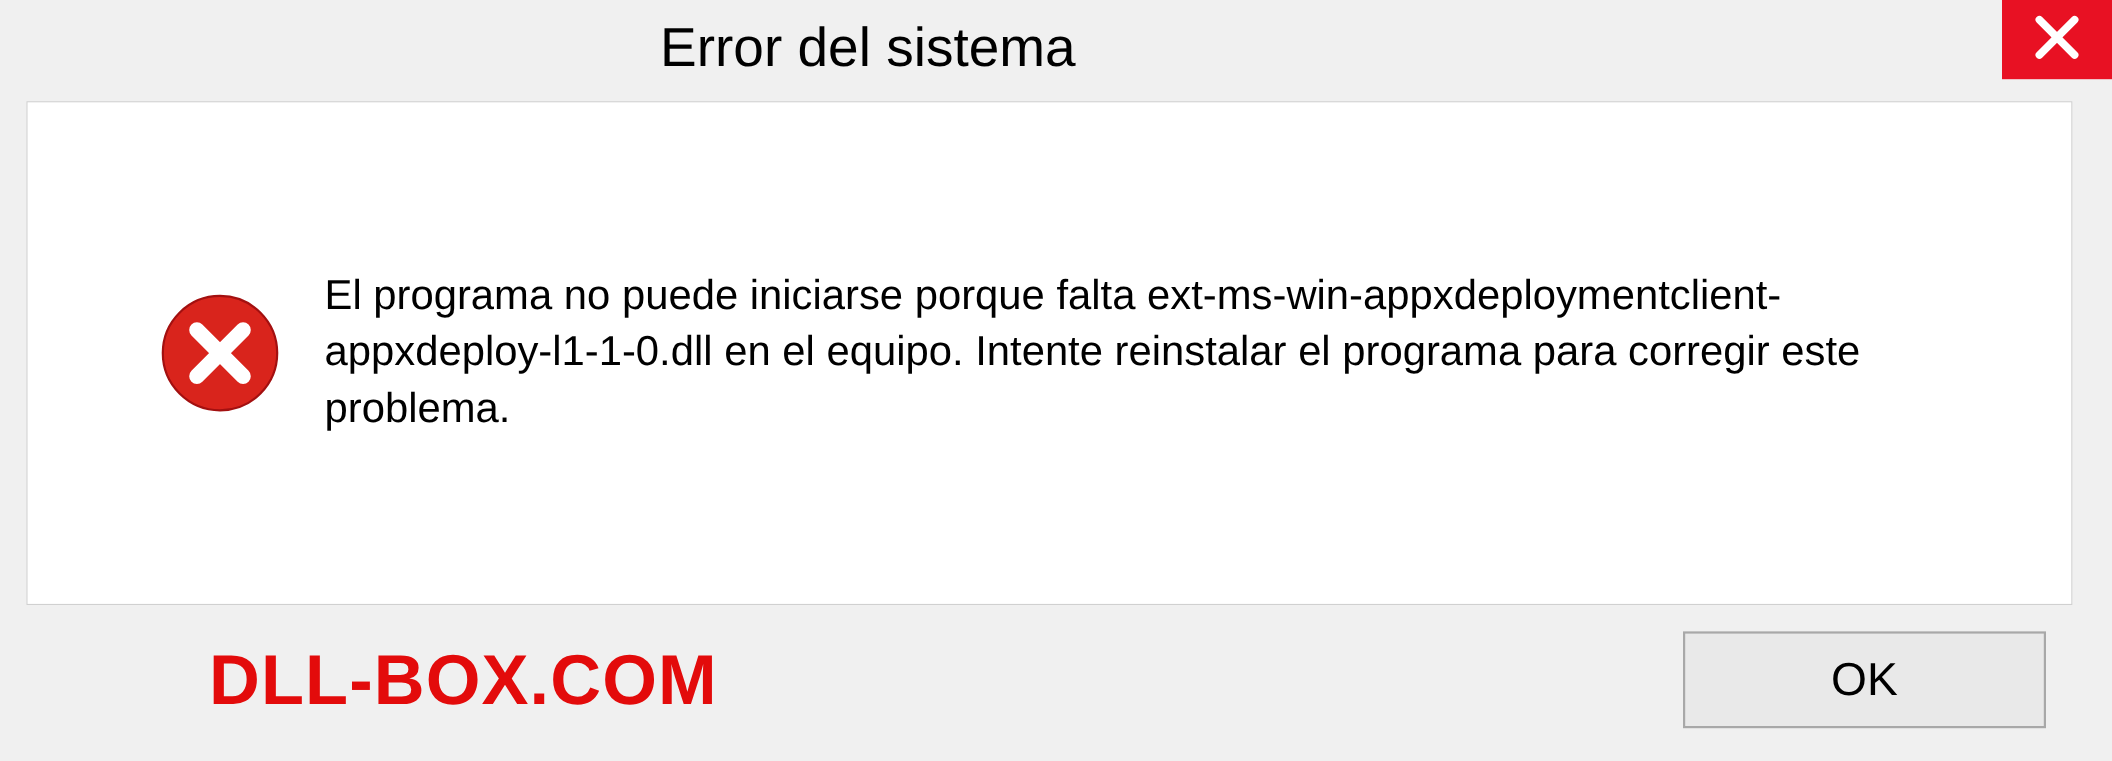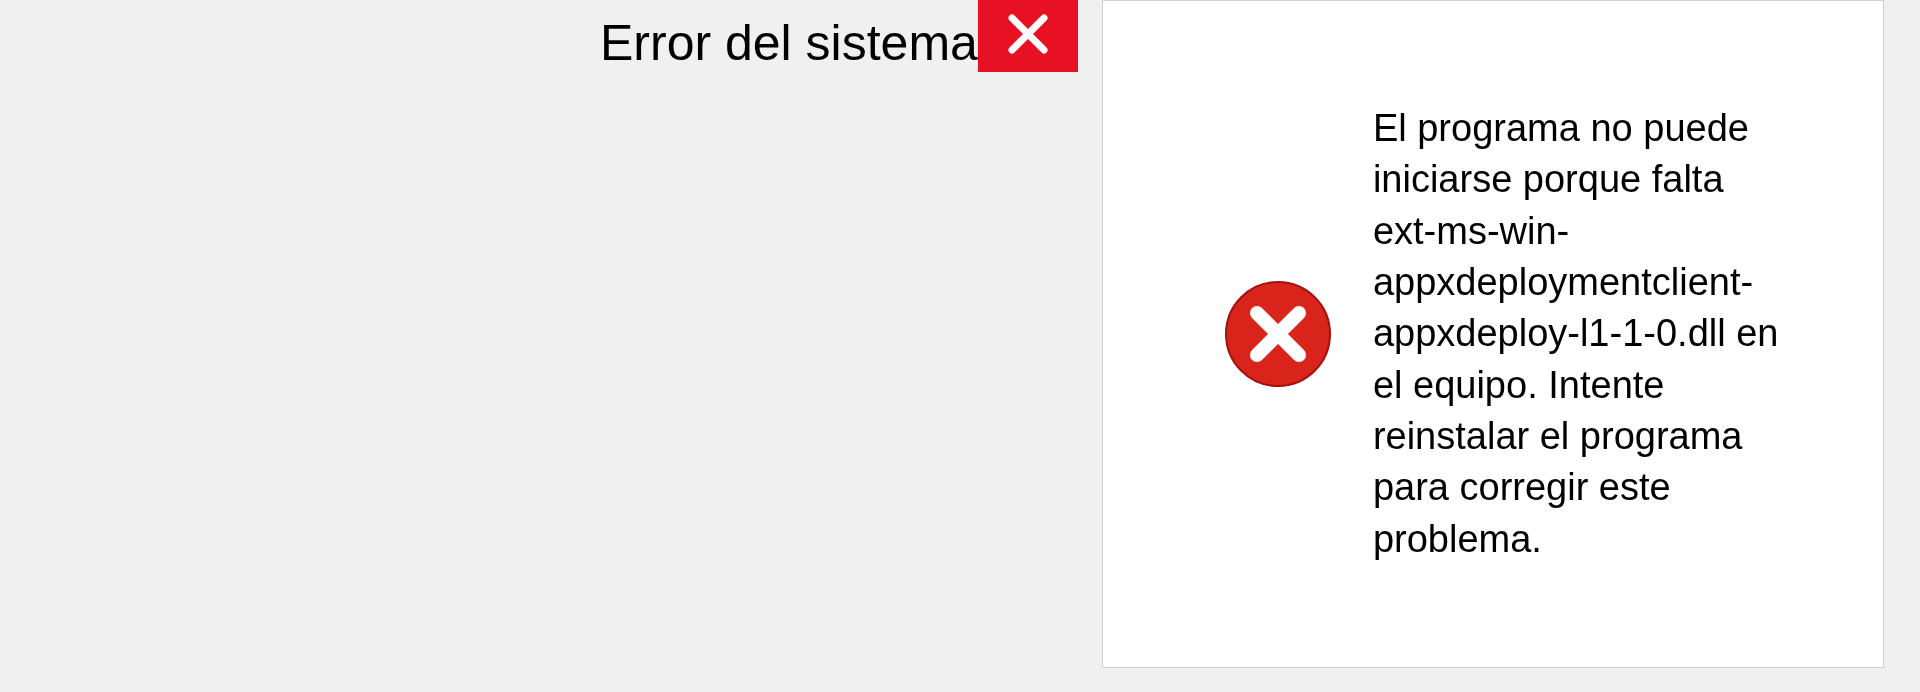--- a/index.html
+++ b/index.html
@@ -12,21 +12,21 @@
       background: #f0f0f0;
       width: 1920px;
       height: 692px;
       overflow: hidden;
     }
     .dialog {
       width: 100%;
       height: 100%;
       background: #f0f0f0;
       display: flex;
-      flex-direction: row;
+      flex-direction: column;
     }
     .titlebar {
       display: flex;
       align-items: flex-start;
       justify-content: space-between;
       padding: 0 0 20px 0;
     }
     .title-text {
       font-size: 50px;
       font-weight: 400;
@@ -119,13 +119,19 @@
       <svg viewBox="0 0 110 110">
         <circle cx="55" cy="55" r="52" fill="#d9241c"></circle>
         <circle cx="55" cy="55" r="52" fill="none" stroke="#a31010" stroke-width="2"></circle>
         <line x1="34" y1="34" x2="76" y2="76" stroke="#fff" stroke-width="14" stroke-linecap="round"></line>
         <line x1="76" y1="34" x2="34" y2="76" stroke="#fff" stroke-width="14" stroke-linecap="round"></line>
       </svg>
     </div>
     <div class="message-text">El programa no puede iniciarse porque falta ext-ms-win-appxdeploymentclient-appxdeploy-l1-1-0.dll en el equipo. Intente reinstalar el programa para corregir este problema.</div>
   </div>
 
+  <div class="footer">
+    <div class="watermark">DLL-BOX.COM</div>
+    <div class="ok-btn">
+      <span>OK</span>
+    </div>
+  </div>
 </div>
 
 </body></html>

